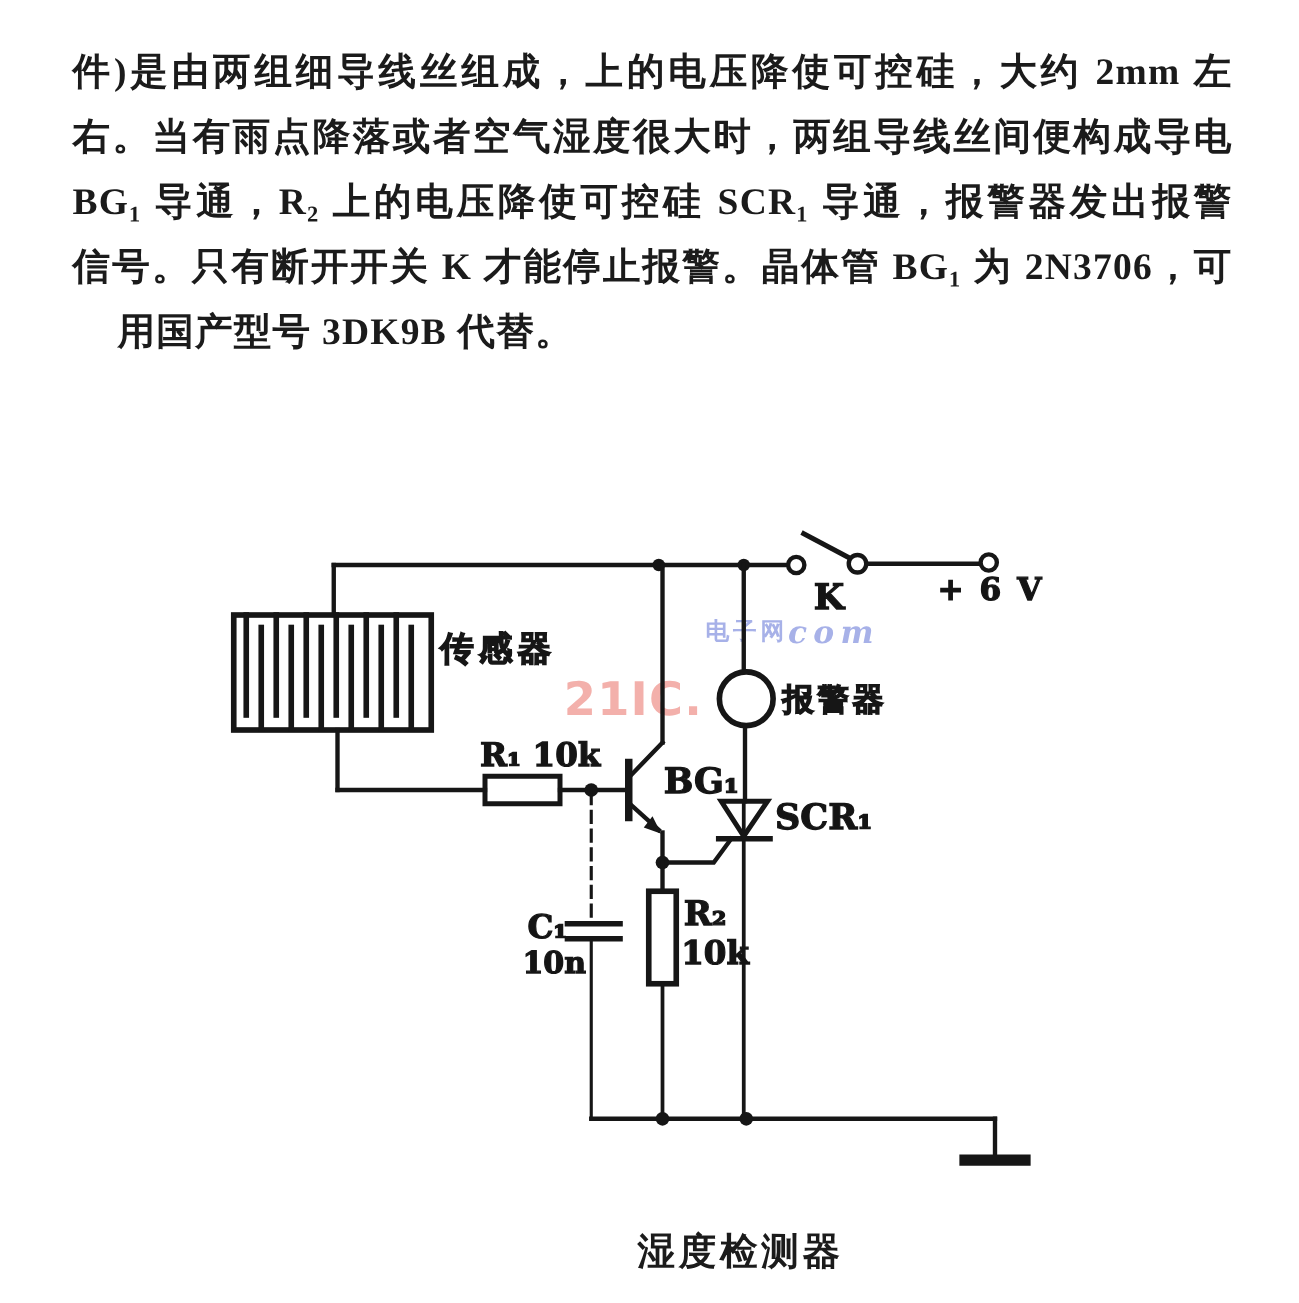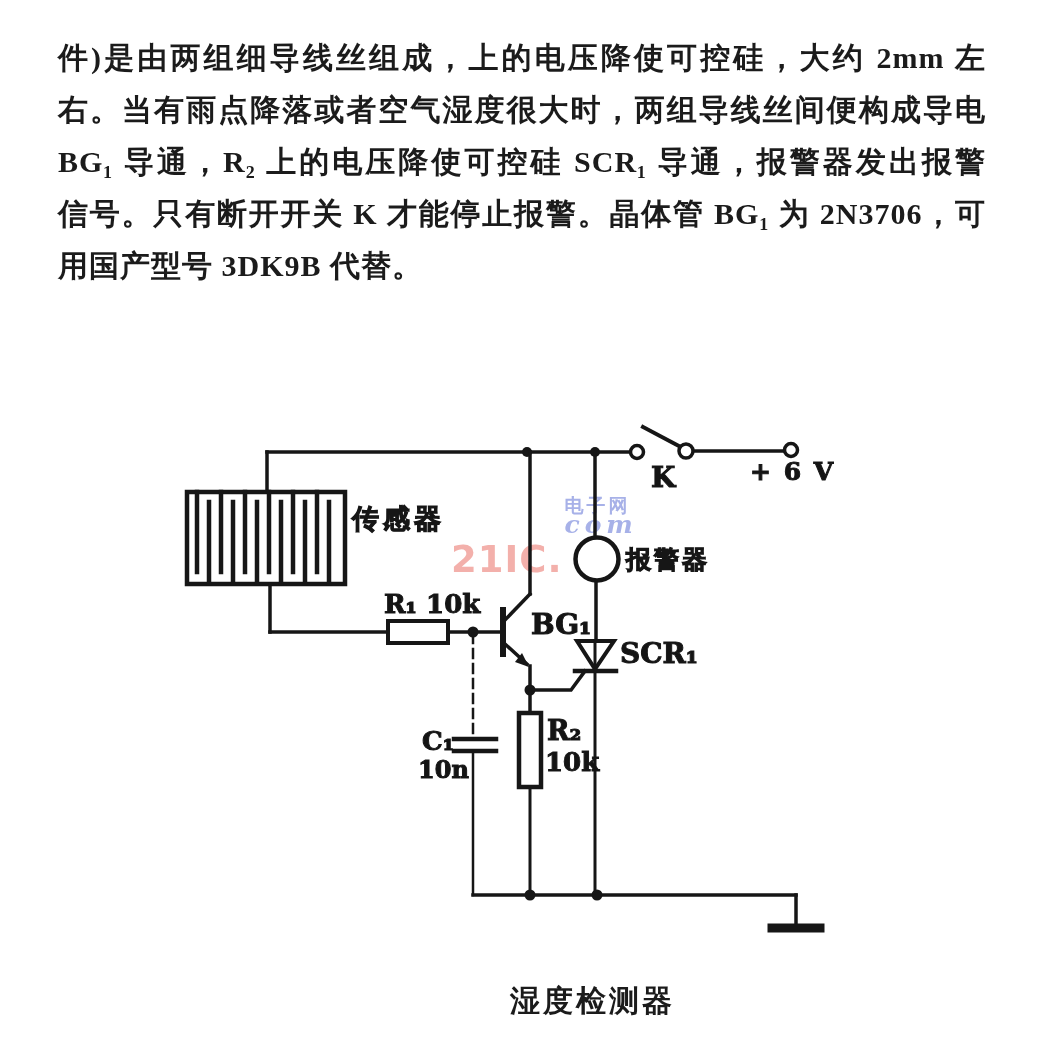--- a/index.html
+++ b/index.html
@@ -11,37 +11,37 @@
   
   .paragraph{
     position:absolute;left:58px;top:32px;width:928px;
     font-size:30px;line-height:52px;font-weight:600;
     letter-spacing:1px;
   }
   .pline{
     text-align:justify;text-align-last:justify;
     height:52px;white-space:normal;
   }
-  .pline.last{text-align-last:left;}
+  .pline.last{text-align-last:left;margin-left:36px;}
   
   .circuit-svg{position:absolute;left:0;top:0;z-index:2;}
   .circuit-svg text{
     font-family:"DejaVu Serif","DejaVu Sans",serif;
     fill:#141414;font-weight:600;
   }
   
   .watermark{
     position:absolute;left:451px;top:496px;z-index:1;
     display:flex;align-items:flex-start;line-height:1;
     font-family:"DejaVu Sans","Liberation Sans",sans-serif;
   }
   .wm-brand{
     font-size:37px;font-weight:bold;color:#f3b0ab;letter-spacing:1px;margin-top:45px;
   }
-  .wm-col{display:flex;flex-direction:column;margin-left:2px;}
+  .wm-col{display:flex;flex-direction:row;margin-left:2px;}
   .wm-cn{font-size:19px;color:#a7b1e8;letter-spacing:3px;font-weight:bold;}
   .wm-com{
     font-size:25px;color:#a7b1e8;font-style:italic;font-weight:bold;
     font-family:"DejaVu Serif",serif;letter-spacing:5px;margin-top:-3px;
   }
   
   .caption{
     position:absolute;left:510px;top:981px;z-index:2;
     font-size:30px;letter-spacing:3px;font-weight:600;
   }

